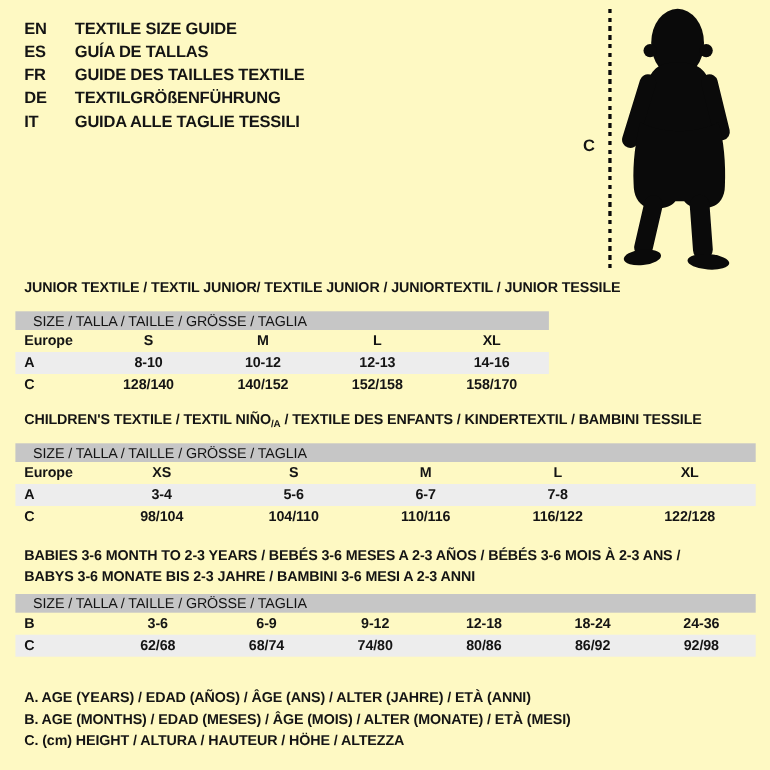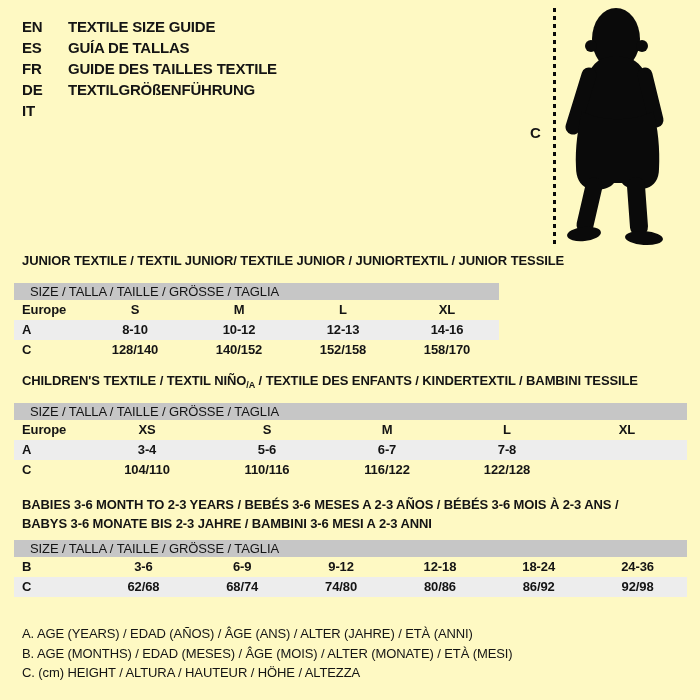--- a/index.html
+++ b/index.html
@@ -40,21 +40,21 @@
   .trow .val { text-align:center; }
   .stripe { background:var(--stripe-bg,#ededed); }
   .tbl-junior   { top:283px; width:485px; }
   .tbl-junior   .trow { grid-template-columns:69px repeat(4,1fr); }
   .tbl-children { top:403px; width:673px; }
   .tbl-children .trow { grid-template-columns:73px repeat(5,1fr); }
   .tbl-babies   { top:540px; width:673px; }
   .tbl-babies   .trow { grid-template-columns:80px repeat(6,1fr); }
 
   
-  .legend { position:absolute; left:22px; top:624px; font-size:13px; font-weight:normal;
+  .legend { position:absolute; left:22px; top:624px; font-size:13px; font-weight:bold;
             line-height:19.5px; letter-spacing:-0.1px; white-space:nowrap; }
 </style>
 </head>
 <body>
 
 <div class="canvas">
 
   <div class="lang-list">
     <div class="lang-row">
       <span class="lang-code">EN</span>
@@ -67,20 +67,21 @@
     <div class="lang-row">
       <span class="lang-code">FR</span>
       <span class="lang-label">GUIDE DES TAILLES TEXTILE</span>
     </div>
     <div class="lang-row">
       <span class="lang-code">DE</span>
       <span class="lang-label">TEXTILGRÖßENFÜHRUNG</span>
     </div>
     <div class="lang-row">
       <span class="lang-code">IT</span>
+      <span class="lang-label">GUIDA ALLE TAGLIE TESSILI</span>
     </div>
   </div>
 
   <div class="dotted-line"></div>
   <div class="figure-c">C</div>
   <svg class="baby" width="130" height="245" viewBox="0 0 130 245">
     <ellipse cx="51" cy="36" rx="24" ry="31"></ellipse>
     <circle cx="26" cy="43" r="6"></circle>
     <circle cx="77" cy="43" r="6"></circle>
     <path d="M33,58 C40,52 62,52 70,58 C80,64 85,80 87,100 L87,116 C65,126 38,126 17,116 L17,100 C19,80 24,64 33,58 Z"></path>
@@ -134,20 +135,21 @@
     </div>
     <div class="trow stripe">
       <span class="lbl">A</span>
       <span class="val">3-4</span>
       <span class="val">5-6</span>
       <span class="val">6-7</span>
       <span class="val">7-8</span>
     </div>
     <div class="trow">
       <span class="lbl">C</span>
+      <span class="val">98/104</span>
       <span class="val">104/110</span>
       <span class="val">110/116</span>
       <span class="val">116/122</span>
       <span class="val">122/128</span>
     </div>
   </div>
 
   <div class="sec-title t-babies">
     <div>BABIES 3-6 MONTH TO 2-3 YEARS / BEBÉS 3-6 MESES A 2-3 AÑOS / BÉBÉS 3-6 MOIS À 2-3 ANS /</div>
     <div>BABYS 3-6 MONATE BIS 2-3 JAHRE / BAMBINI 3-6 MESI A 2-3 ANNI</div>

